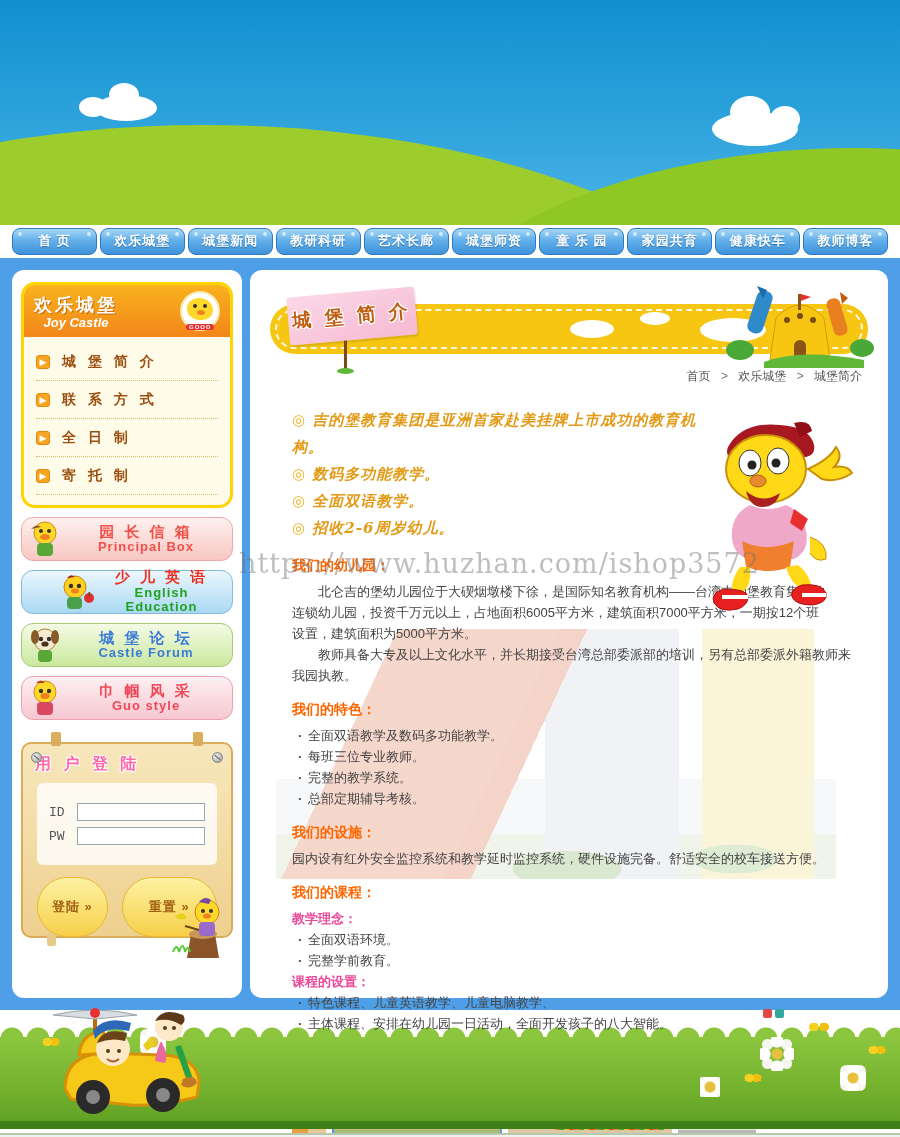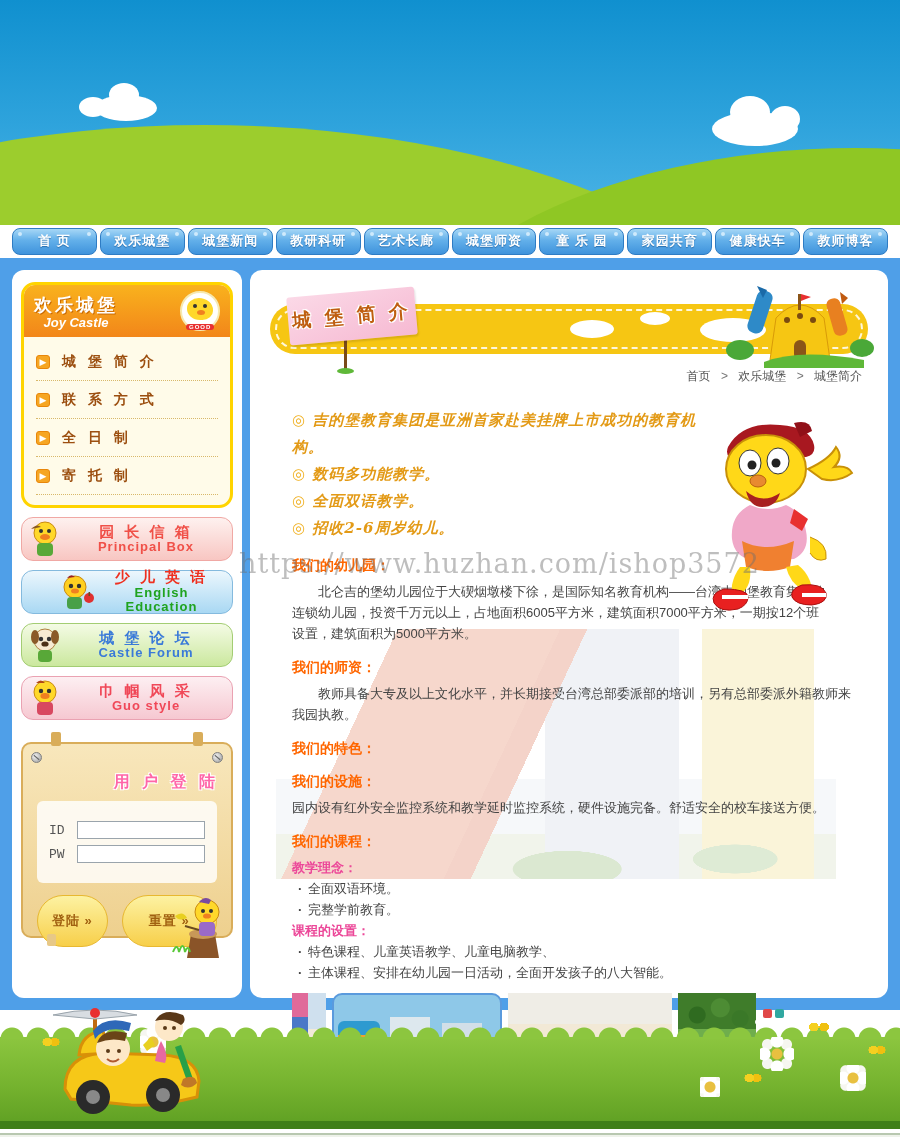--- a/index.html
+++ b/index.html
@@ -76,30 +76,30 @@
   .loginbox { margin-top:22px; position:relative; background:linear-gradient(180deg,#f8e7bc,#eed08e);
               border:2px solid #d9ad5a; border-radius:10px; padding:10px 12px 14px; height:196px; }
   .hanger { position:absolute; top:-12px; width:10px; height:14px; background:#d9ad5a; border-radius:2px; }
   .hgl { left:28px; } .hgr { right:28px; }
   .foot-tab { position:absolute; bottom:-10px; width:9px; height:12px; background:#e7c887; border-radius:2px; }
   .ftl { left:24px; } .ftr2 { right:24px; }
   .screw { position:absolute; top:8px; width:11px; height:11px; border-radius:50%; background:radial-gradient(circle at 35% 35%,#f4f4f4,#9a9a9a);
            border:1px solid #808080; }
   .screw::after { content:""; position:absolute; left:1px; top:4px; width:7px; height:1px; background:#666; transform:rotate(40deg); }
   .scl { left:8px; } .scr { right:8px; }
-  .logintitle { text-align:right; color:#ff66a8; font-size:16px; font-weight:bold; letter-spacing:4px;
-                text-shadow:1px 1px 0 #fff,-1px 1px 0 #fff,1px -1px 0 #fff,-1px -1px 0 #fff; margin:18px 0 8px; }
+  .logintitle { text-align:left; color:#ff66a8; font-size:16px; font-weight:bold; letter-spacing:4px;
+                text-shadow:1px 1px 0 #fff,-1px 1px 0 #fff,1px -1px 0 #fff,-1px -1px 0 #fff; margin:0 0 8px; }
   .loginform { background:rgba(255,255,255,.82); border-radius:6px; padding:14px 12px; margin:0 2px; }
   .frow { display:flex; align-items:center; gap:8px; margin:6px 0; }
   .frow label { font-family:"Liberation Mono", monospace; font-size:13px; color:#555; width:22px; }
   .frow input { width:128px; height:18px; border:1px solid #9aa4ac; background:#fff; font-size:12px; padding:0 3px; }
   .loginbtns { display:flex; gap:14px; margin-top:12px; padding-left:2px; }
   .ybtn { border:1px solid #e8b830; background:linear-gradient(180deg,#fdf2a2,#f7cf4a); border-radius:999px;
-          color:#a06010; font-weight:bold; font-size:13px; padding:16px 14px; cursor:pointer; letter-spacing:1px; }
-  .ybtn.wide { padding:8px 26px; }
+          color:#a06010; font-weight:bold; font-size:13px; padding:0 14px; cursor:pointer; letter-spacing:1px; }
+  .ybtn.wide { padding:20px 26px; }
   .stump { position:absolute; right:-2px; bottom:-24px; width:62px; height:74px; }
 
   
   .titlebanner { position:relative; height:50px; background:#f6c613; border-radius:26px; margin:6px 4px 0; }
   .titlebanner::after { content:""; position:absolute; inset:5px; border:2px dashed rgba(255,255,255,.85); border-radius:21px; }
   .flag { position:absolute; left:18px; top:-12px; width:128px; height:48px;
           background:linear-gradient(160deg,#fbd9e7,#f6b9d2); transform:rotate(-5deg); border-radius:3px;
           display:flex; align-items:center; justify-content:center; box-shadow:1px 2px 2px rgba(0,0,0,.12); z-index:2; }
   .flag span { color:#bf5e10; font-size:19px; font-weight:bold; letter-spacing:4px;
                text-shadow:1px 1px 0 #fff,-1px 1px 0 #fff,1px -1px 0 #fff,-1px -1px 0 #fff; }
@@ -421,24 +421,29 @@
         <ul class="introlist">
           <li>吉的堡教育集团是亚洲首家赴美挂牌上市成功的教育机构。</li>
           <li>数码多功能教学。</li>
           <li>全面双语教学。</li>
           <li>招收2-6周岁幼儿。</li>
         </ul>
 
         <h3>我们的幼儿园：</h3>
         <p class="indent" style="width:540px">北仑吉的堡幼儿园位于大碶烟墩楼下徐，是国际知名教育机构——台湾吉的堡教育集团的连锁幼儿园，投资千万元以上，占地面积6005平方米，建筑面积7000平方米，一期按12个班设置，建筑面积为5000平方米。</p>
 
-        <h3>我们的师资：</h3>
         <p class="indent">教师具备大专及以上文化水平，并长期接受台湾总部委派部的培训，另有总部委派外籍教师来我园执教。</p>
 
         <h3>我们的特色：</h3>
+        <ul class="dotlist">
+          <li>全面双语教学及数码多功能教学。</li>
+          <li>每班三位专业教师。</li>
+          <li>完整的教学系统。</li>
+          <li>总部定期辅导考核。</li>
+        </ul>
 
         <h3>我们的设施：</h3>
         <p>园内设有红外安全监控系统和教学延时监控系统，硬件设施完备。舒适安全的校车接送方便。</p>
 
         <h3>我们的课程：</h3>
         <div class="sublabel">教学理念：</div>
         <ul class="dotlist">
           <li>全面双语环境。</li>
           <li>完整学前教育。</li>
         </ul>

